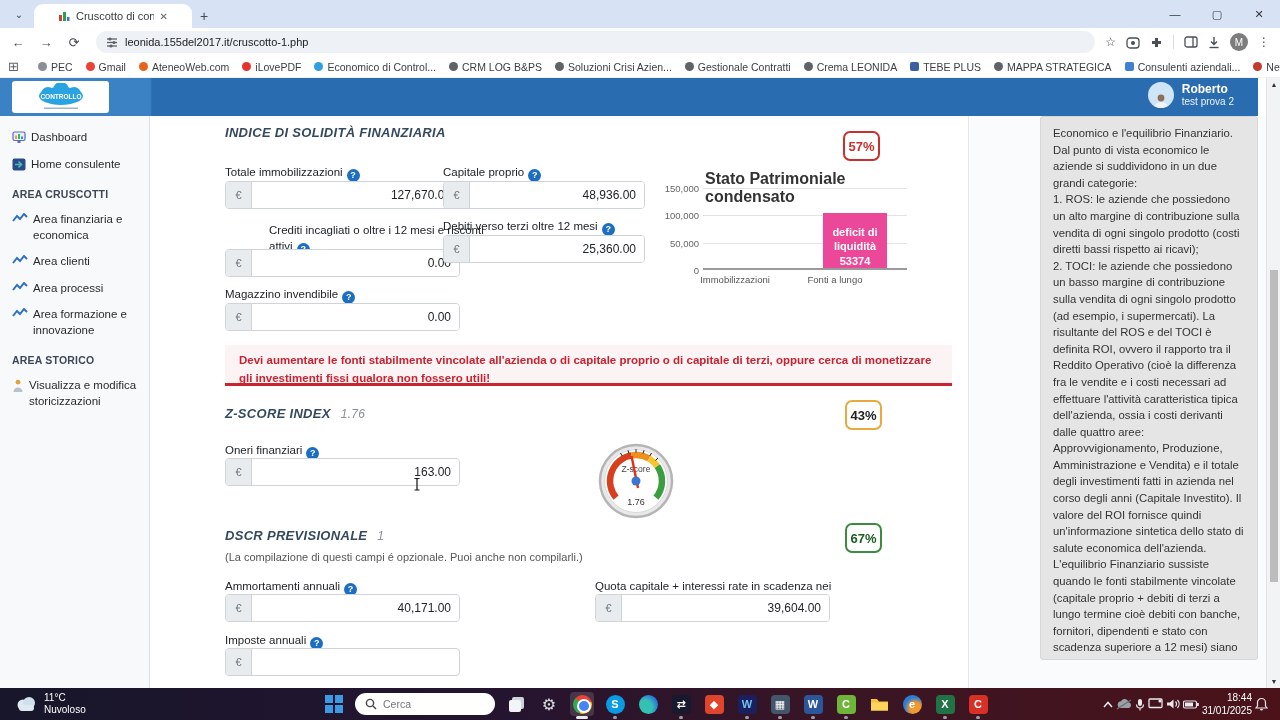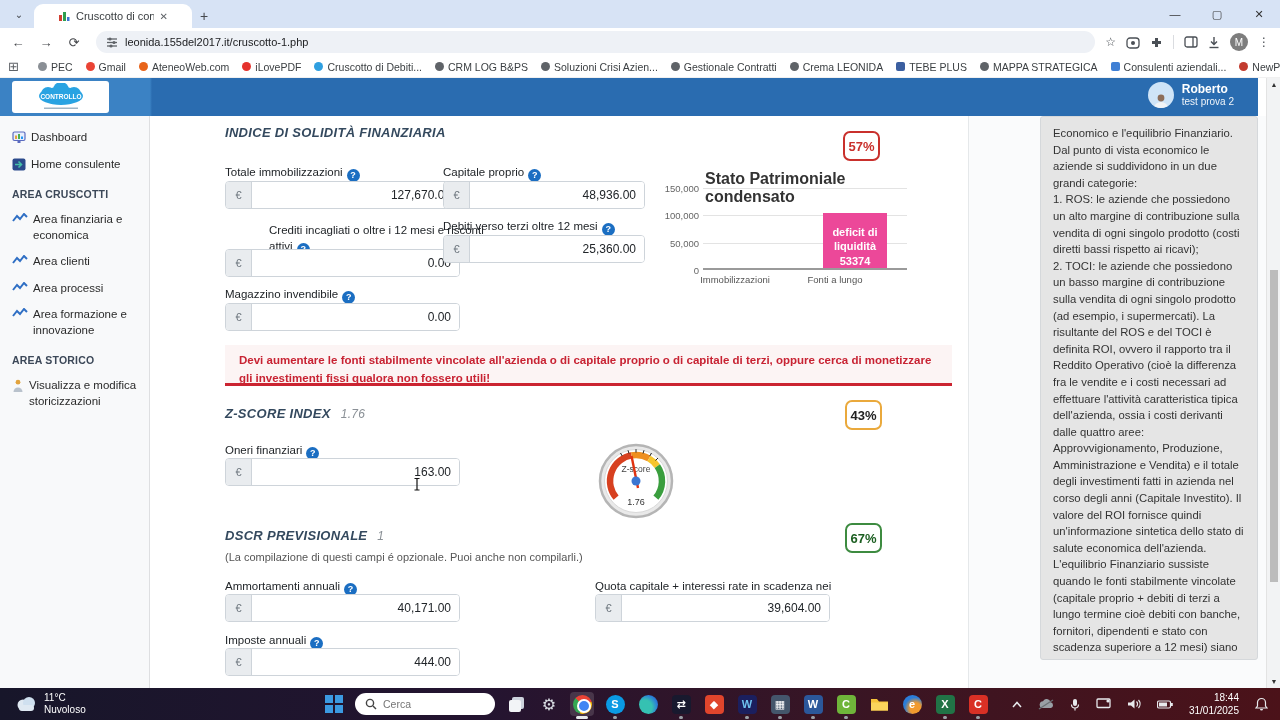--- a/index.html
+++ b/index.html
@@ -134,21 +134,21 @@
     align-items:center; gap:6px; padding:0 10px; }
   .searchpill input { border:0; outline:0; width:90px; font-size:10.5px; color:#444;
     font-family:inherit; background:transparent;}
   .chrome-ball { width:19px; height:19px; border-radius:50%;
     background:conic-gradient(from -45deg,#ea4335 0 120deg,#fbbc05 120deg 240deg,#34a853 240deg 360deg);
     position:relative;}
   .chrome-ball::after { content:""; position:absolute; left:4.5px; top:4.5px; width:10px; height:10px;
     border-radius:50%; background:#4285f4; border:2px solid #fff; }
   .edge-ball { width:19px; height:19px; border-radius:50%;
     background:radial-gradient(circle at 30% 65%,#35c1b2 0 40%,#2b7dd8 70%, #1a4e9e 100%); }
-  .tray { margin-left:auto; display:flex; align-items:center; gap:16px; padding-right:12px; }
+  .tray { margin-left:auto; display:flex; align-items:center; gap:3px; padding-right:12px; }
   .tray .ti { display:flex; align-items:center; justify-content:center; }
   .clock { text-align:right; font-size:10px; line-height:1.3; }
 </style>
 </head>
 <body>
 
 <div class="screen">
 
   <div class="tabstrip">
     <div class="tab-search">⌄</div>
@@ -223,21 +223,21 @@
     <div class="bm">
         <span class="fav" style="background:#e8641a"></span>
         <span>AteneoWeb.com</span>
       </div>
     <div class="bm">
         <span class="fav" style="background:#e5322d"></span>
         <span>iLovePDF</span>
       </div>
     <div class="bm">
         <span class="fav" style="background:#2f9fe0"></span>
-        <span>Cruscotto di Debiti...</span>
+        <span>Economico di Control...</span>
       </div>
     <div class="bm">
         <span class="fav" style="background:#5f6368"></span>
         <span>CRM LOG B&amp;PS</span>
       </div>
     <div class="bm">
         <span class="fav" style="background:#5f6368"></span>
         <span>Soluzioni Crisi Azien...</span>
       </div>
     <div class="bm">
@@ -463,21 +463,20 @@
 
       <div class="flabel" style="left:595px;top:500px;width:270px;"><span>Quota capitale + interessi rate in scadenza nei prossimi 6 mesi</span><span class="help"></span></div>
       <div class="fgroup" style="left:595px;top:516px;width:235px;">
         <span class="prefix">€</span>
         <input value="39,604.00" style="">
       </div>
 
       <div class="flabel" style="left:225px;top:554px;"><span>Imposte annuali</span><span class="help"></span></div>
       <div class="fgroup" style="left:225px;top:570px;width:235px;">
         <span class="prefix">€</span>
-        <input value="444.00" style="">
       </div>
     </div>
 
     <div class="info-panel">Economico e l'equilibrio Finanziario. Dal punto di vista economico le aziende si suddividono in un due grandi categorie:
 1. ROS: le aziende che possiedono un alto margine di contribuzione sulla vendita di ogni singolo prodotto (costi diretti bassi rispetto ai ricavi);
 2. TOCI: le aziende che possiedono un basso margine di contribuzione sulla vendita di ogni singolo prodotto (ad esempio, i supermercati). La risultante del ROS e del TOCI è definita ROI, ovvero il rapporto tra il Reddito Operativo (cioè la differenza fra le vendite e i costi necessari ad effettuare l'attività caratteristica tipica dell'azienda, ossia i costi derivanti dalle quattro aree: Approvvigionamento, Produzione, Amministrazione e Vendita) e il totale degli investimenti fatti in azienda nel corso degli anni (Capitale Investito). Il valore del ROI fornisce quindi un'informazione sintetica dello stato di salute economica dell'azienda. L'equilibrio Finanziario sussiste quando le fonti stabilmente vincolate (capitale proprio + debiti di terzi a lungo termine cioè debiti con banche, fornitori, dipendenti e stato con scadenza superiore a 12 mesi) siano superiori all'attivo immobilizzato, dato dalla somma del valore delle immobilizzazioni al netto dei fondi ammortamento maggiorato della quota di magazzino difficilmente vendibile e dei crediti incagliati.</div>
 
     <div class="pg-scroll">
       <div class="pg-arrow" style="top:3px;">▲</div>
       <div class="pg-thumb" style="top:192px;height:312px;"></div>

